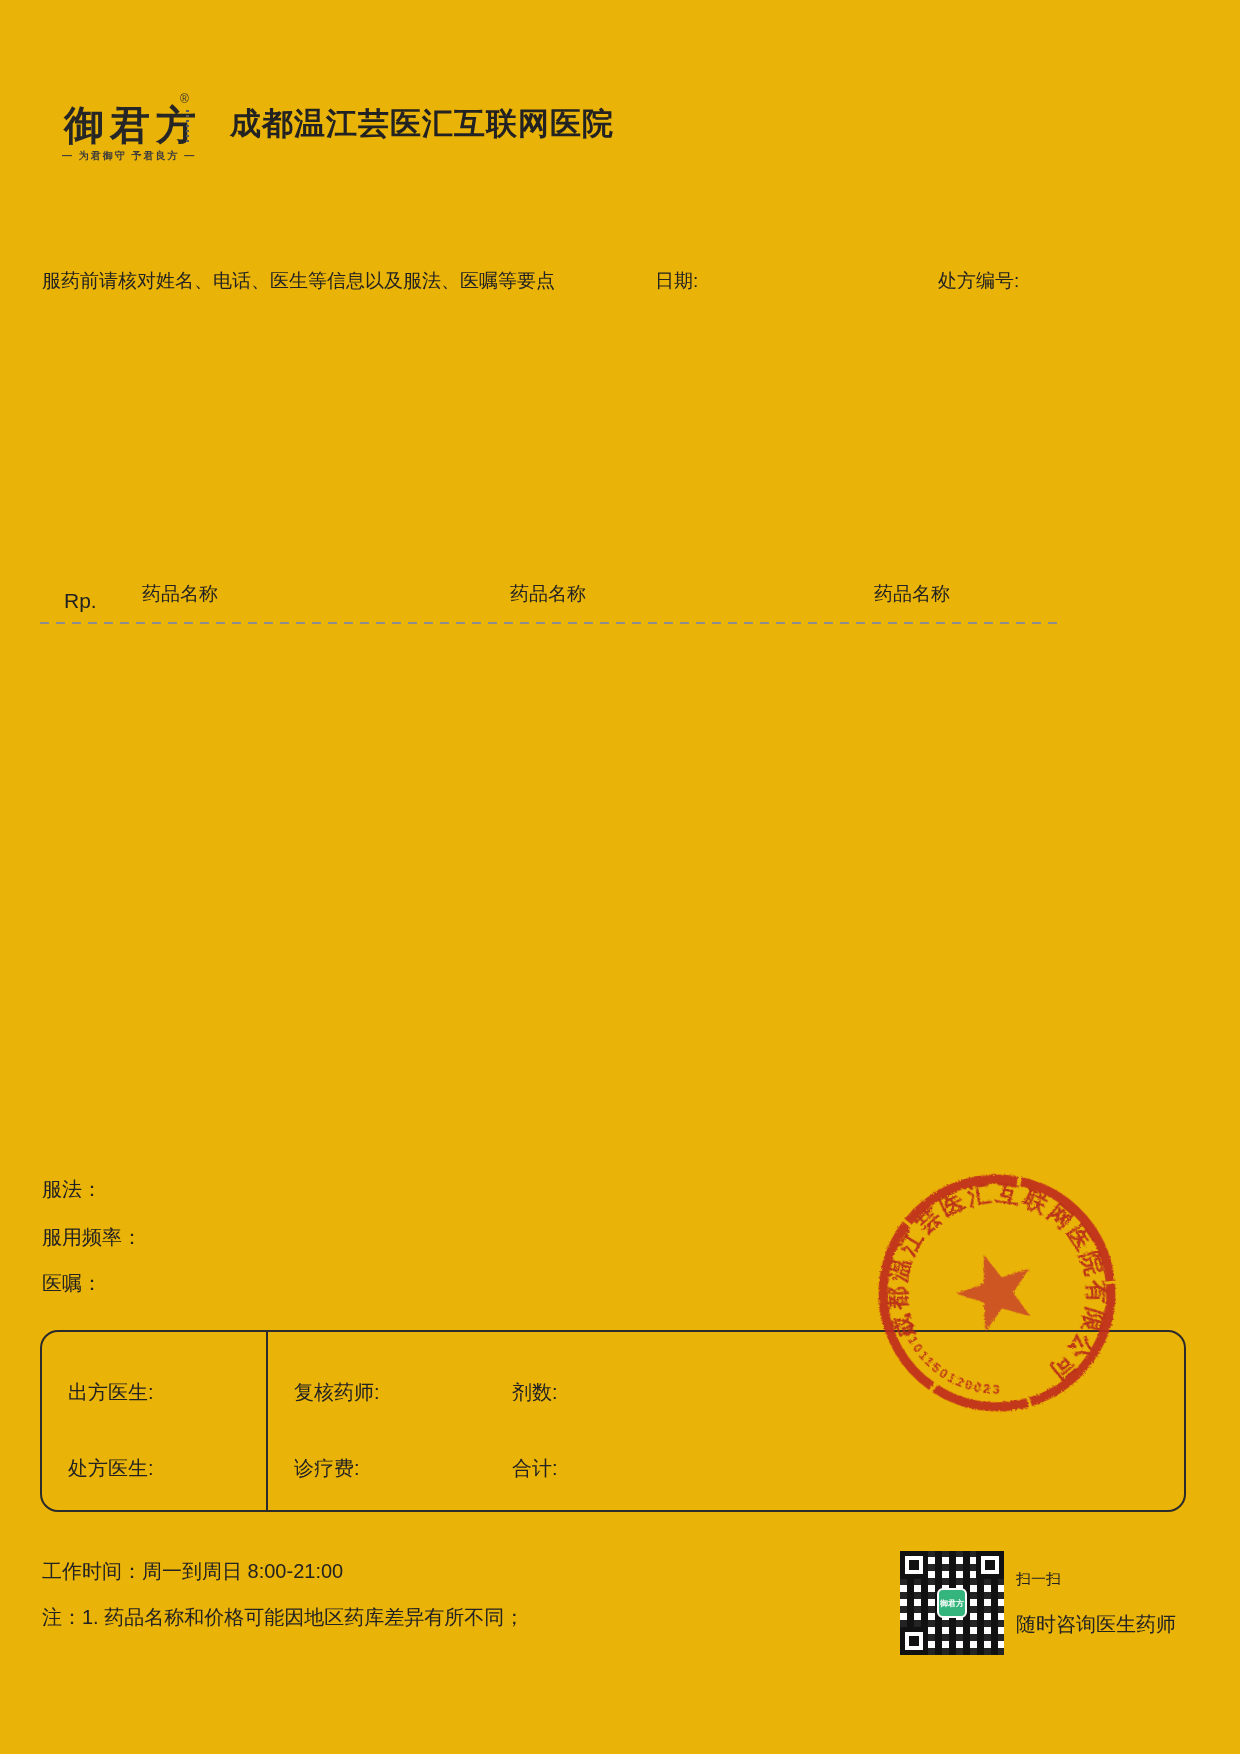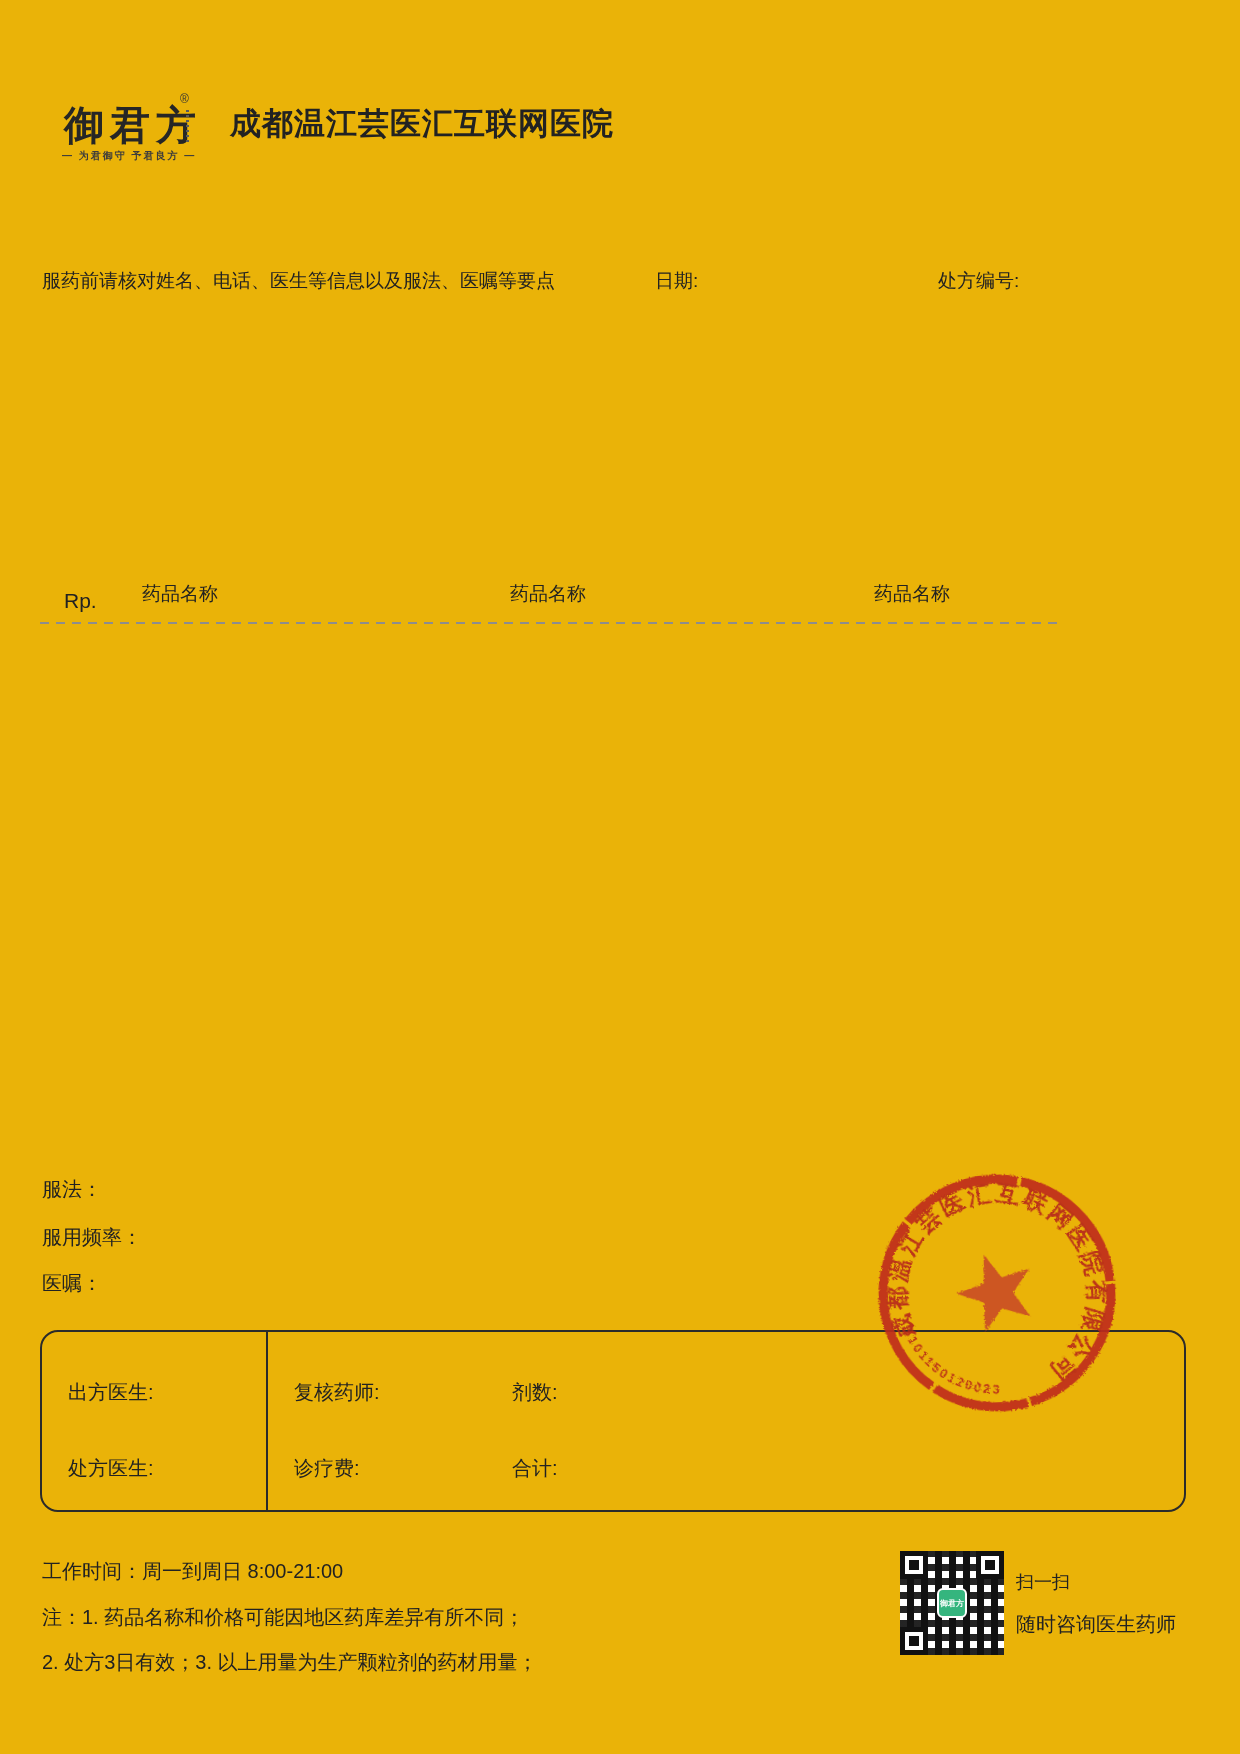--- a/index.html
+++ b/index.html
@@ -49,21 +49,21 @@
   .foot{left:42px;font-size:20px;color:#222;}
   .qr{left:900px;top:1551px;width:104px;height:104px;background:
       repeating-linear-gradient(0deg,rgba(17,17,17,.92) 0 7px,transparent 7px 14px),
       repeating-linear-gradient(90deg,#ffffff 0 7px,#111 7px 14px);}
   .finder{position:absolute;width:28px;height:28px;border:5px solid #111;background:#fff;box-sizing:border-box;}
   .finder::after{content:"";position:absolute;left:4px;top:4px;width:10px;height:10px;background:#111;}
   .finder.tl{left:0;top:0;}  .finder.tr{right:0;top:0;}  .finder.bl{left:0;bottom:0;}
   .qr-badge{position:absolute;left:37px;top:37px;width:30px;height:30px;border-radius:6px;
             border:2px solid #fff;box-sizing:border-box;display:flex;align-items:center;justify-content:center;
             color:#fff;font-size:8px;font-weight:700;letter-spacing:0;}
-  .qr-scan{left:1016px;top:1570px;font-size:18px;color:#222;}
+  .qr-scan{left:1016px;top:1570px;font-size:15px;color:#222;}
   .qr-sub{left:1016px;top:1611px;font-size:20px;color:#222;}
 </style>
 </head>
 <body>
 
 <div id="page">
 
   <div class="abs logo-text">御君方</div>
   <div class="abs reg-mark">®</div>
   <div class="abs logo-vmark"></div>
@@ -111,21 +111,20 @@
       <path id="arcBottom" d="M 28.8 153.6 A 99 99 0 0 0 126.5 221.9" fill="none"></path>
       <text font-size="12.5" font-weight="700" fill="#b7261a" letter-spacing="2.5" font-family="Liberation Sans, DejaVu Sans, sans-serif">
         <textPath href="#arcBottom">5101150120023</textPath>
       </text>
       <polygon fill="#c43b2b" fill-opacity="0.85" points="112.6,84.4 128.7,108.1 156.5,101.2 139,123.8 154.1,148.2 127.1,138.5 108.7,160.3 109.6,131.7 83.1,120.9 110.6,112.9"></polygon>
     </g>
   </svg>
 
   <div class="abs foot" style="top:1558px;">工作时间：周一到周日 8:00-21:00</div>
   <div class="abs foot" style="top:1604px;">注：1. 药品名称和价格可能因地区药库差异有所不同；</div>
-  <div class="abs foot" style="top:1649px;">2. 处方3日有效；3. 以上用量为生产颗粒剂的药材用量；</div>
 
   <div class="abs qr">
     <div class="finder tl"></div>
     <div class="finder tr"></div>
     <div class="finder bl"></div>
     <div class="qr-badge" id="qrBadge" style="background: rgb(53, 181, 126);">御君方</div>
   </div>
   <div class="abs qr-scan">扫一扫</div>
   <div class="abs qr-sub">随时咨询医生药师</div>
 

